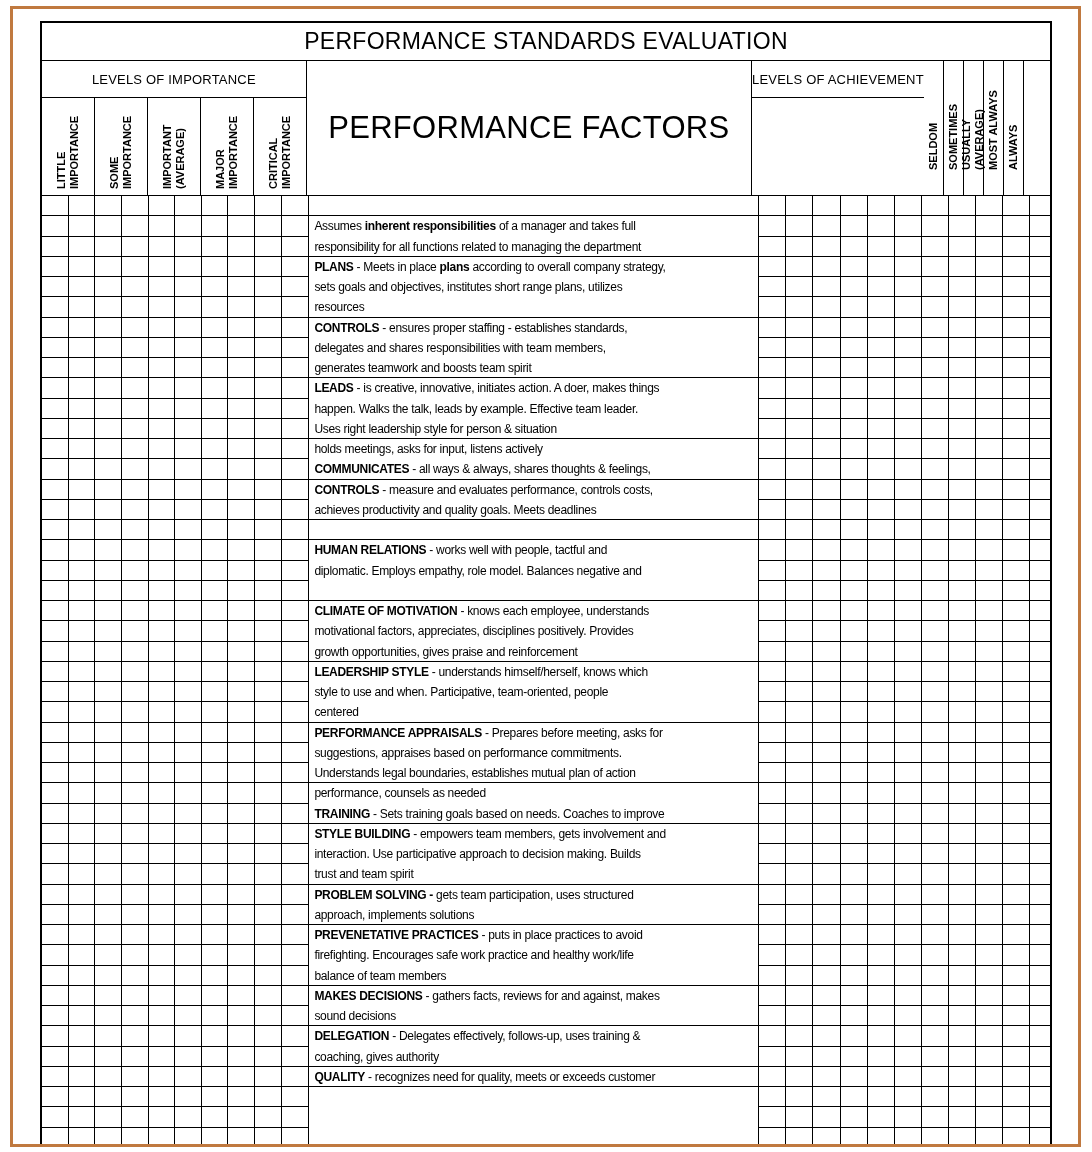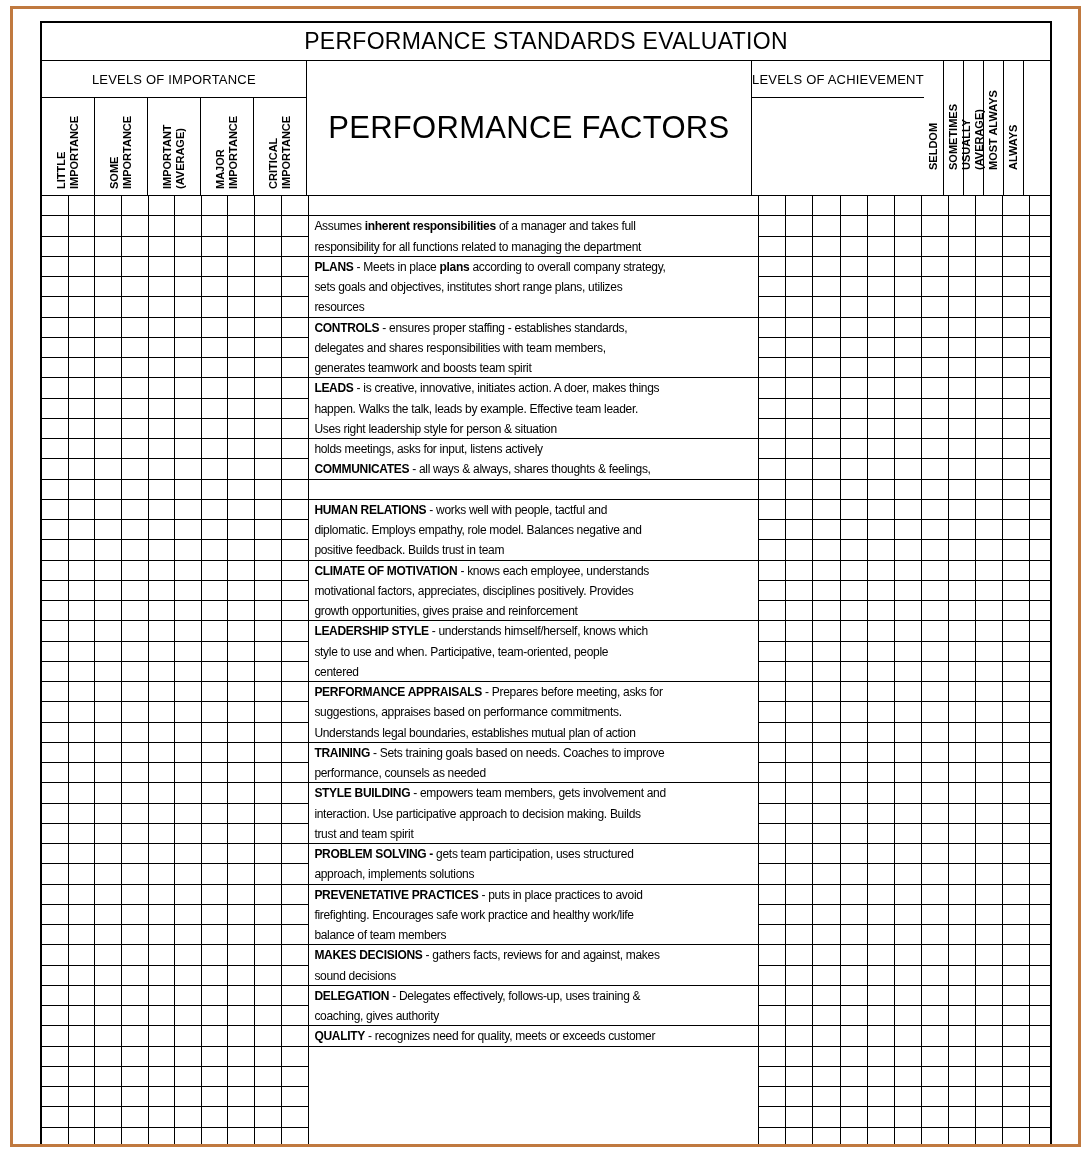--- a/index.html
+++ b/index.html
@@ -647,44 +647,47 @@
           </div>
           <div class="factor" style="height: 60.75px;">
             <div class="fline"><span class="b">LEADS</span><span> - is creative, innovative, initiates action. A doer, makes things</span></div>
             <div class="fline"><span>happen. Walks the talk, leads by example. Effective team leader.</span></div>
             <div class="fline"><span>Uses right leadership style for person &amp; situation</span></div>
           </div>
           <div class="factor" style="height: 40.5px;">
             <div class="fline"><span>holds meetings, asks for input, listens actively</span></div>
             <div class="fline"><span class="b">COMMUNICATES</span><span> - all ways &amp; always, shares thoughts &amp; feelings,</span></div>
           </div>
+          <div class="factor" style="height: 40.5px;">
+            <div class="fline"><span class="b">CONTROLS</span><span> - measure and evaluates performance, controls costs,</span></div>
+            <div class="fline"><span>achieves productivity and quality goals. Meets deadlines</span></div>
+          </div>
           <div class="factor" style="height: 20.25px;"></div>
           <div class="factor" style="height: 60.75px;">
             <div class="fline"><span class="b">HUMAN RELATIONS</span><span> - works well with people, tactful and</span></div>
             <div class="fline"><span>diplomatic. Employs empathy, role model. Balances negative and</span></div>
-            <div class="fline"><span>positive feedback. Builds trust in team</span></div>
           </div>
           <div class="factor" style="height: 60.75px;">
             <div class="fline"><span class="b">CLIMATE OF MOTIVATION</span><span> - knows each employee, understands</span></div>
             <div class="fline"><span>motivational factors, appreciates, disciplines positively. Provides</span></div>
             <div class="fline"><span>growth opportunities, gives praise and reinforcement</span></div>
           </div>
           <div class="factor" style="height: 60.75px;">
             <div class="fline"><span class="b">LEADERSHIP STYLE</span><span> - understands himself/herself, knows which</span></div>
             <div class="fline"><span>style to use and when. Participative, team-oriented, people</span></div>
             <div class="fline"><span>centered</span></div>
           </div>
           <div class="factor" style="height: 60.75px;">
             <div class="fline"><span class="b">PERFORMANCE APPRAISALS</span><span> - Prepares before meeting,  asks for</span></div>
             <div class="fline"><span>suggestions, appraises based on performance commitments.</span></div>
             <div class="fline"><span>Understands legal boundaries, establishes mutual plan of action</span></div>
           </div>
           <div class="factor" style="height: 40.5px;">
+            <div class="fline"><span>performance, counsels as needed</span></div>
             <div class="fline"><span class="b">TRAINING</span><span> - Sets training goals based on needs. Coaches to improve</span></div>
-            <div class="fline"><span>performance, counsels as needed</span></div>
           </div>
           <div class="factor" style="height: 60.75px;">
             <div class="fline"><span class="b">STYLE BUILDING</span><span> - empowers team members, gets involvement and</span></div>
             <div class="fline"><span>interaction. Use participative approach to decision making. Builds</span></div>
             <div class="fline"><span>trust and team spirit</span></div>
           </div>
           <div class="factor" style="height: 40.5px;">
             <div class="fline"><span class="b">PROBLEM SOLVING - </span><span> gets team participation, uses structured</span></div>
             <div class="fline"><span>approach, implements solutions</span></div>
           </div>

